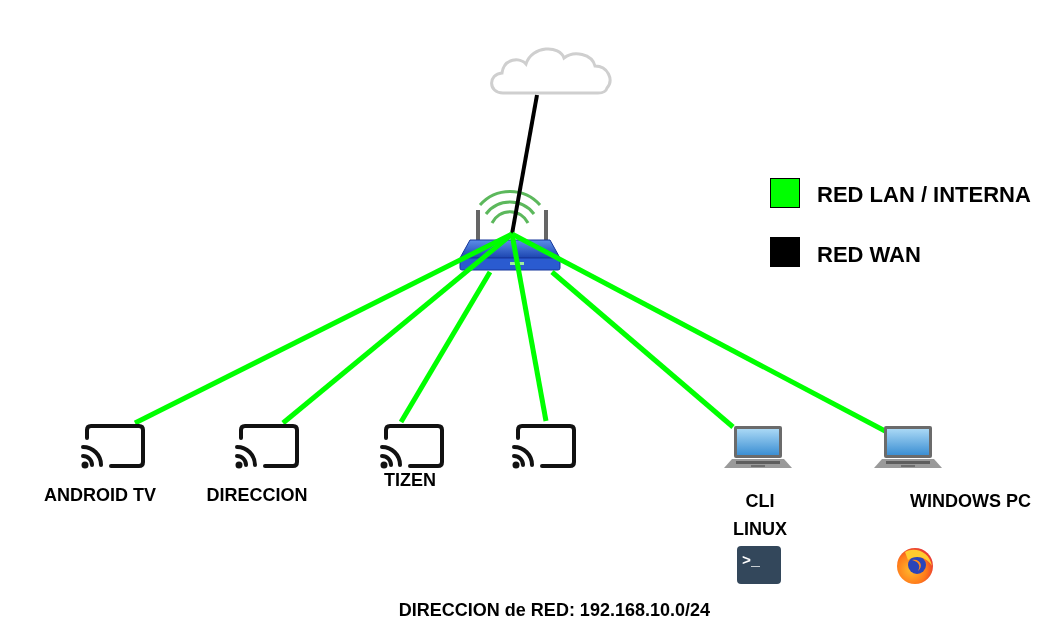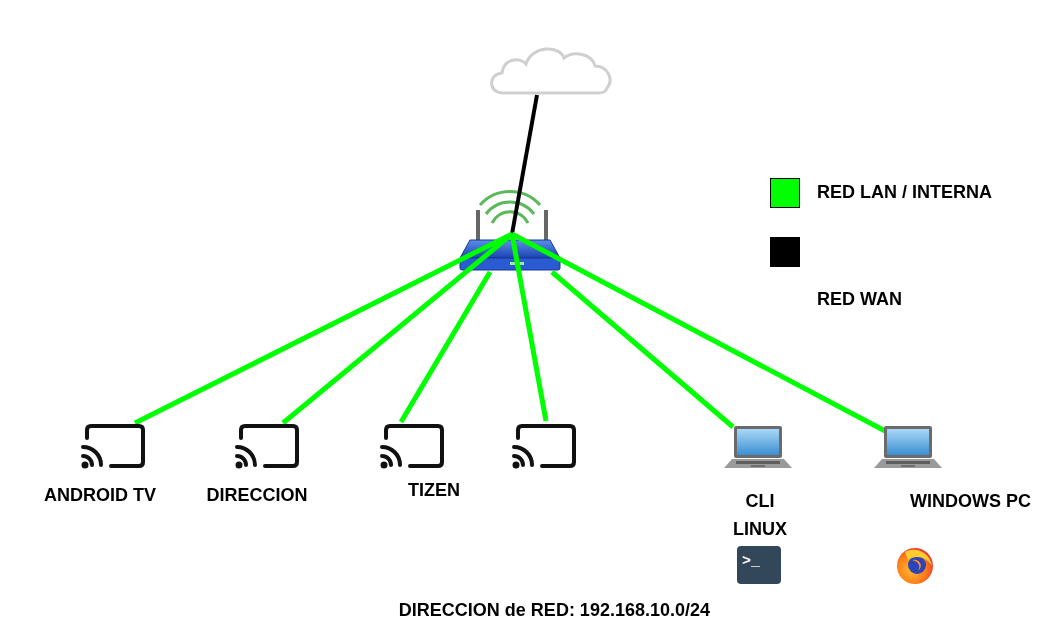--- a/index.html
+++ b/index.html
@@ -1,21 +1,21 @@
 <!DOCTYPE html>
 <html><head>
 <meta charset="utf-8">
 <style>
   html, body { margin: 0; padding: 0; background: #ffffff; }
   body { width: 1048px; height: 643px; position: relative; overflow: hidden;
          font-family: "Liberation Sans", sans-serif; }
   svg.canvas { position: absolute; left: 0; top: 0; }
   .lbl { position: absolute; font-weight: bold; font-size: 18px; color: #000;
          text-align: center; line-height: 28px; white-space: nowrap; }
-  .legend-text { position: absolute; font-weight: bold; font-size: 18px; color: #000; white-space: nowrap; }
+  .legend-text { position: absolute; font-weight: bold; font-size: 22px; color: #000; white-space: nowrap; }
   .swatch { position: absolute; width: 30px; height: 30px; box-sizing: border-box; }
 </style>
 </head>
 <body>
 
 <svg class="canvas" width="1048" height="643" viewBox="0 0 1048 643">
   <defs>
     <linearGradient id="screenGrad" x1="0" y1="0" x2="0" y2="1">
       <stop offset="0" stop-color="#a9d8f5"></stop>
       <stop offset="1" stop-color="#3c8fd3"></stop>
@@ -106,29 +106,29 @@
     <circle cx="915" cy="566" r="18" fill="url(#ffGrad)"></circle>
     <circle cx="917" cy="565" r="9" fill="#2b44b8"></circle>
     <path d="M905,552 C915,546 930,552 932,566 C926,556 915,555 908,560 Z" fill="#ffcb2f"></path>
     <path d="M912,560 C920,558 924,566 918,571 C922,564 916,561 912,560 Z" fill="#ff8a1e"></path>
   </g>
 </svg>
 
 <div class="swatch" style="left:770px;top:178px;background:#00ff00;border:1px solid #000;"></div>
 <div class="legend-text" style="left:817px;top:182px;">RED LAN / INTERNA</div>
 <div class="swatch" style="left:770px;top:237px;background:#000;"></div>
-<div class="legend-text" style="left:817px;top:242px;margin-top:47px;">RED WAN</div>
+<div class="legend-text" style="left:817px;top:242px;">RED WAN</div>
 
 <div class="lbl" style="left:15px;top:481px;width:170px;">
   <div>ANDROID TV</div>
 </div>
 <div class="lbl" style="left:172px;top:481px;width:170px;">
   <div>DIRECCION</div>
 </div>
-<div class="lbl" style="left:360px;top:476px;width:100px;text-align:right;">
+<div class="lbl" style="left:360px;top:466px;width:100px;">
   <div>TIZEN</div>
 </div>
 <div class="lbl" style="left:465px;top:481px;width:170px;">
 </div>
 <div class="lbl" style="left:710px;top:487px;width:100px;">
   <div>CLI</div>
   <div>LINUX</div>
 </div>
 <div class="lbl" style="left:904px;top:487px;width:165px;text-align:left;">
   <div style="padding-left:6px;">WINDOWS PC</div>

